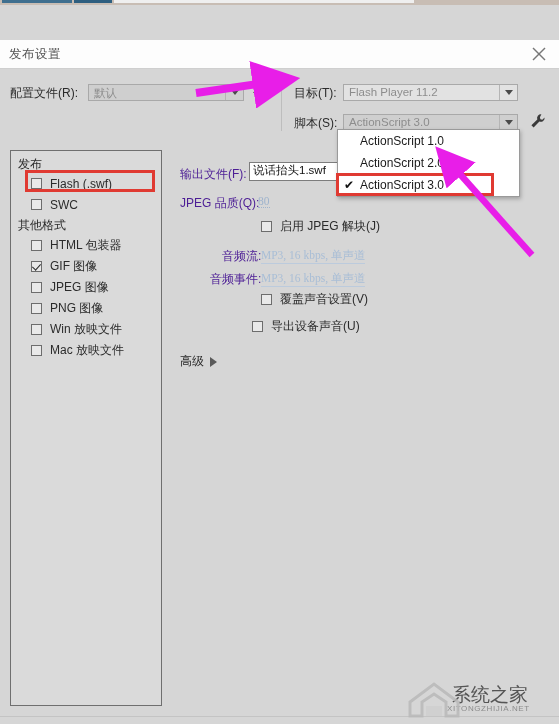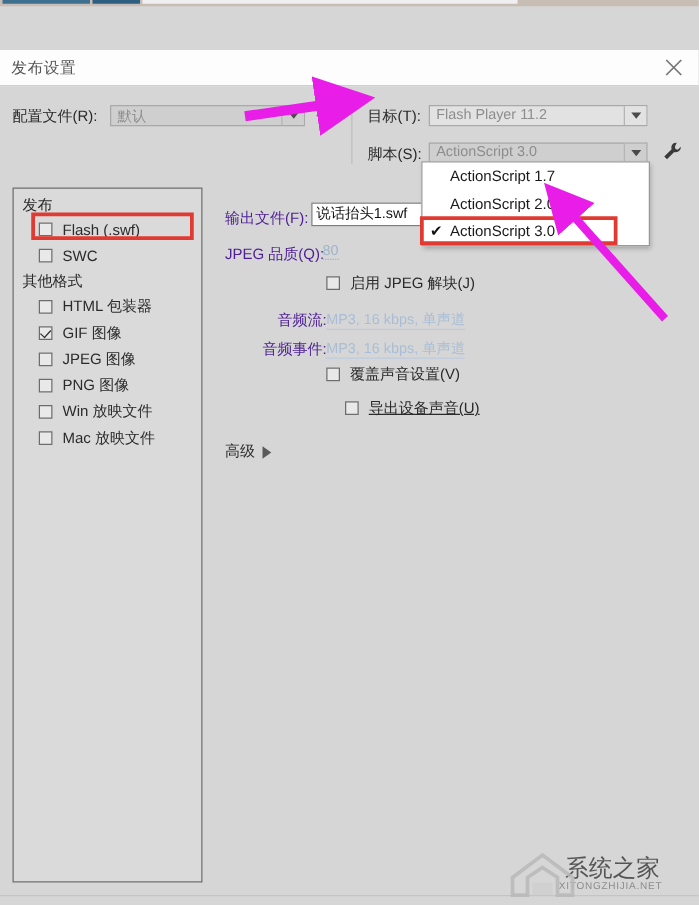--- a/index.html
+++ b/index.html
@@ -48,21 +48,21 @@
   .chk.on:after{content:"";position:absolute;left:2px;top:0px;width:4px;height:7px;border:solid #2b2b2b;border-width:0 1.6px 1.6px 0;transform:rotate(42deg);}
   .chk-row .lbl{margin-left:8px;font-size:12px;color:#2b2b2b;white-space:nowrap;}
 
   
   .redbox{position:absolute;border:3px solid #e03a32;box-sizing:border-box;pointer-events:none;}
 
   
   .m-label{position:absolute;font-size:12px;color:#4c1d95;text-align:right;white-space:nowrap;}
   #outfile{position:absolute;left:249px;top:122px;width:98px;height:19px;background:#fff;border:1px solid #7d7d7d;box-sizing:border-box;}
   #outfile .t{position:absolute;left:3px;top:0;font-size:11.5px;color:#111;white-space:nowrap;}
-  .link{position:absolute;font-size:11.5px;color:#9fb4cd;border-bottom:1px dotted #9fb4cd;cursor:pointer;white-space:nowrap;}
+  .link{position:absolute;font-size:11.5px;color:#9fb4cd;border-bottom:1px dotted #9fb4cd;cursor:pointer;white-space:nowrap;font-family:Liberation Serif, serif;}
   .link.sound{color:#a9bed6;border-bottom:1px solid #bccbdd;}
   #adv{position:absolute;left:180px;top:313px;display:flex;align-items:center;cursor:pointer;}
   #adv .tx{font-size:12px;color:#2b2b2b;}
   #adv .tri{margin-left:6px;width:0;height:0;border-top:5px solid transparent;border-bottom:5px solid transparent;border-left:7px solid #5a5a5a;}
 
   
   #dropdown{position:absolute;left:337px;top:89px;width:181px;background:#fff;border:1px solid #9a9a9a;box-shadow:1px 2px 4px rgba(0,0,0,.25);z-index:40;}
   .dd-item{position:relative;height:22px;display:flex;align-items:center;cursor:pointer;}
   .dd-item .tick{width:22px;text-align:center;font-size:12px;color:#111;}
   .dd-item .dtxt{font-size:12px;color:#1a1a1a;}
@@ -198,34 +198,34 @@
   <div class="m-label" style="left:222px;top:208px;">音频流:</div>
   <div class="link sound" style="left:261px;top:208px;">MP3, 16 kbps, 单声道</div>
 
   <div class="m-label" style="left:210px;top:231px;">音频事件:</div>
   <div class="link sound" style="left:261px;top:231px;">MP3, 16 kbps, 单声道</div>
 
   <div class="chk-row" style="left:261px;top:251px;">
     <span class="chk"></span>
     <span class="lbl">覆盖声音设置(V)</span>
   </div>
-  <div class="chk-row" style="left:276px;top:278px;text-decoration:underline;">
+  <div class="chk-row" style="left:252px;top:278px;">
     <span class="chk"></span>
     <span class="lbl">导出设备声音(U)</span>
   </div>
 
   <div id="adv">
     <span class="tx">高级</span>
     <span class="tri"></span>
   </div>
 
   <div id="dropdown">
     <div class="dd-item">
       <span class="tick"></span>
-      <span class="dtxt">ActionScript 1.7</span>
+      <span class="dtxt">ActionScript 1.0</span>
     </div>
     <div class="dd-item">
       <span class="tick"></span>
       <span class="dtxt">ActionScript 2.0</span>
     </div>
     <div class="dd-item">
       <span class="tick">✔</span>
       <span class="dtxt">ActionScript 3.0</span>
     </div>
   </div>

